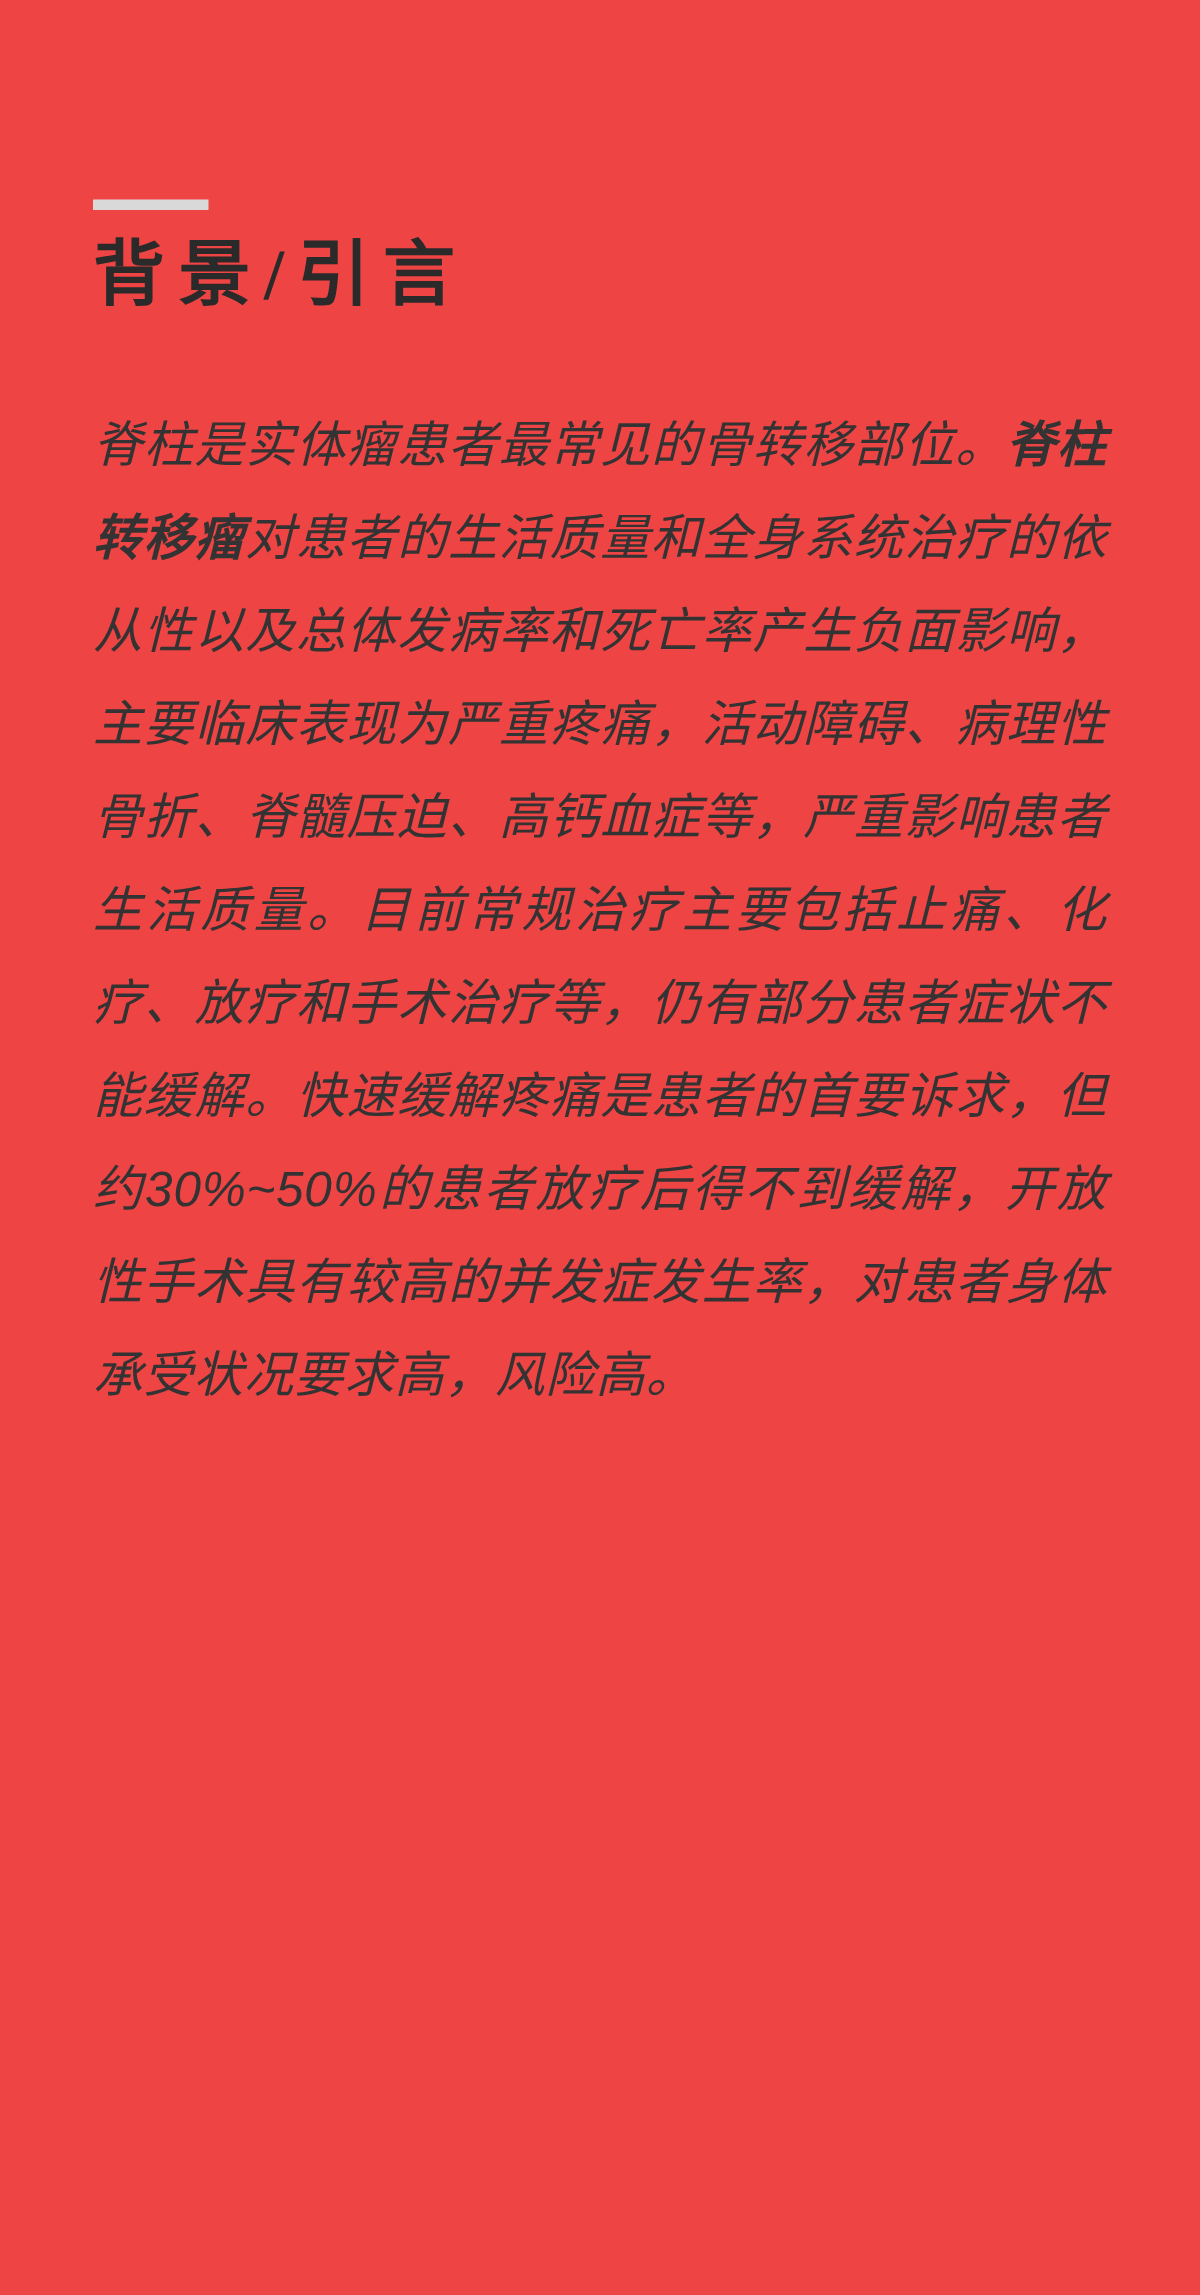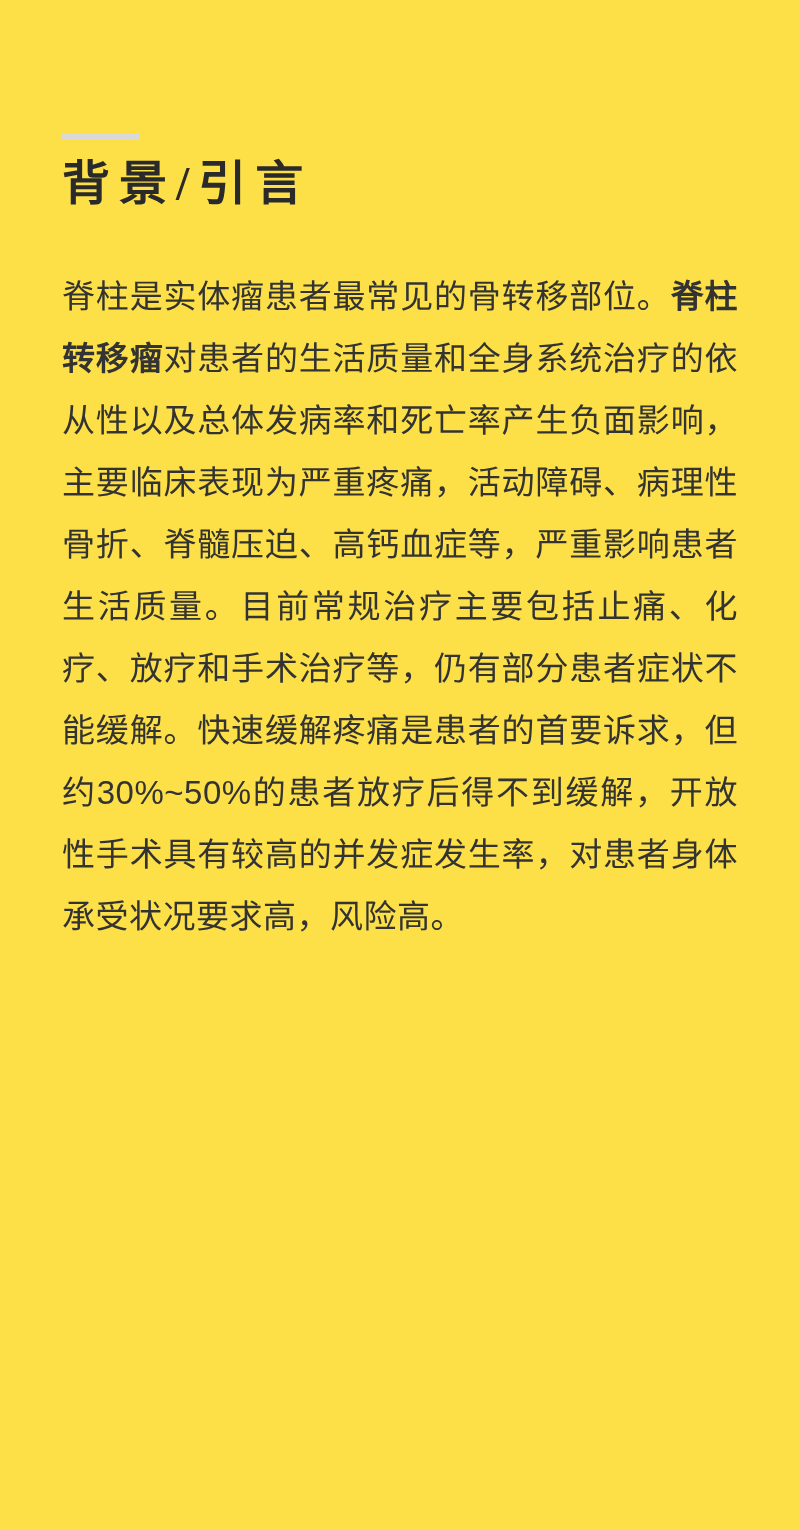--- a/index.html
+++ b/index.html
@@ -9,21 +9,21 @@
   }
   body {
     width: 800px;
     height: 1530px;
     overflow: hidden;
     font-family: "Liberation Sans", sans-serif;
   }
   .page {
     width: 800px;
     height: 1530px;
-    background: #fde047;
+    background: #ef4444;
     box-sizing: border-box;
     padding: 133px 62px 0 62px;
   }
   .accent-bar {
     width: 77px;
     height: 7px;
     background: var(--accent-bar, #d9d9d9);
   }
   .heading {
     margin: 16px 0 0 0;
@@ -38,20 +38,21 @@
     margin-top: 54px;
   }
   .para {
     margin: 0;
     font-size: 33px;
     line-height: 62px;
     color: var(--body-color, #333333);
     text-align: justify;
     text-justify: inter-ideograph;
     letter-spacing: 0.5px;
+    font-style: italic;
   }
   .para + .para {
     margin-top: 62px;
   }
   .para strong {
     font-weight: 700;
   }
 </style>
 </head>
 <body>

